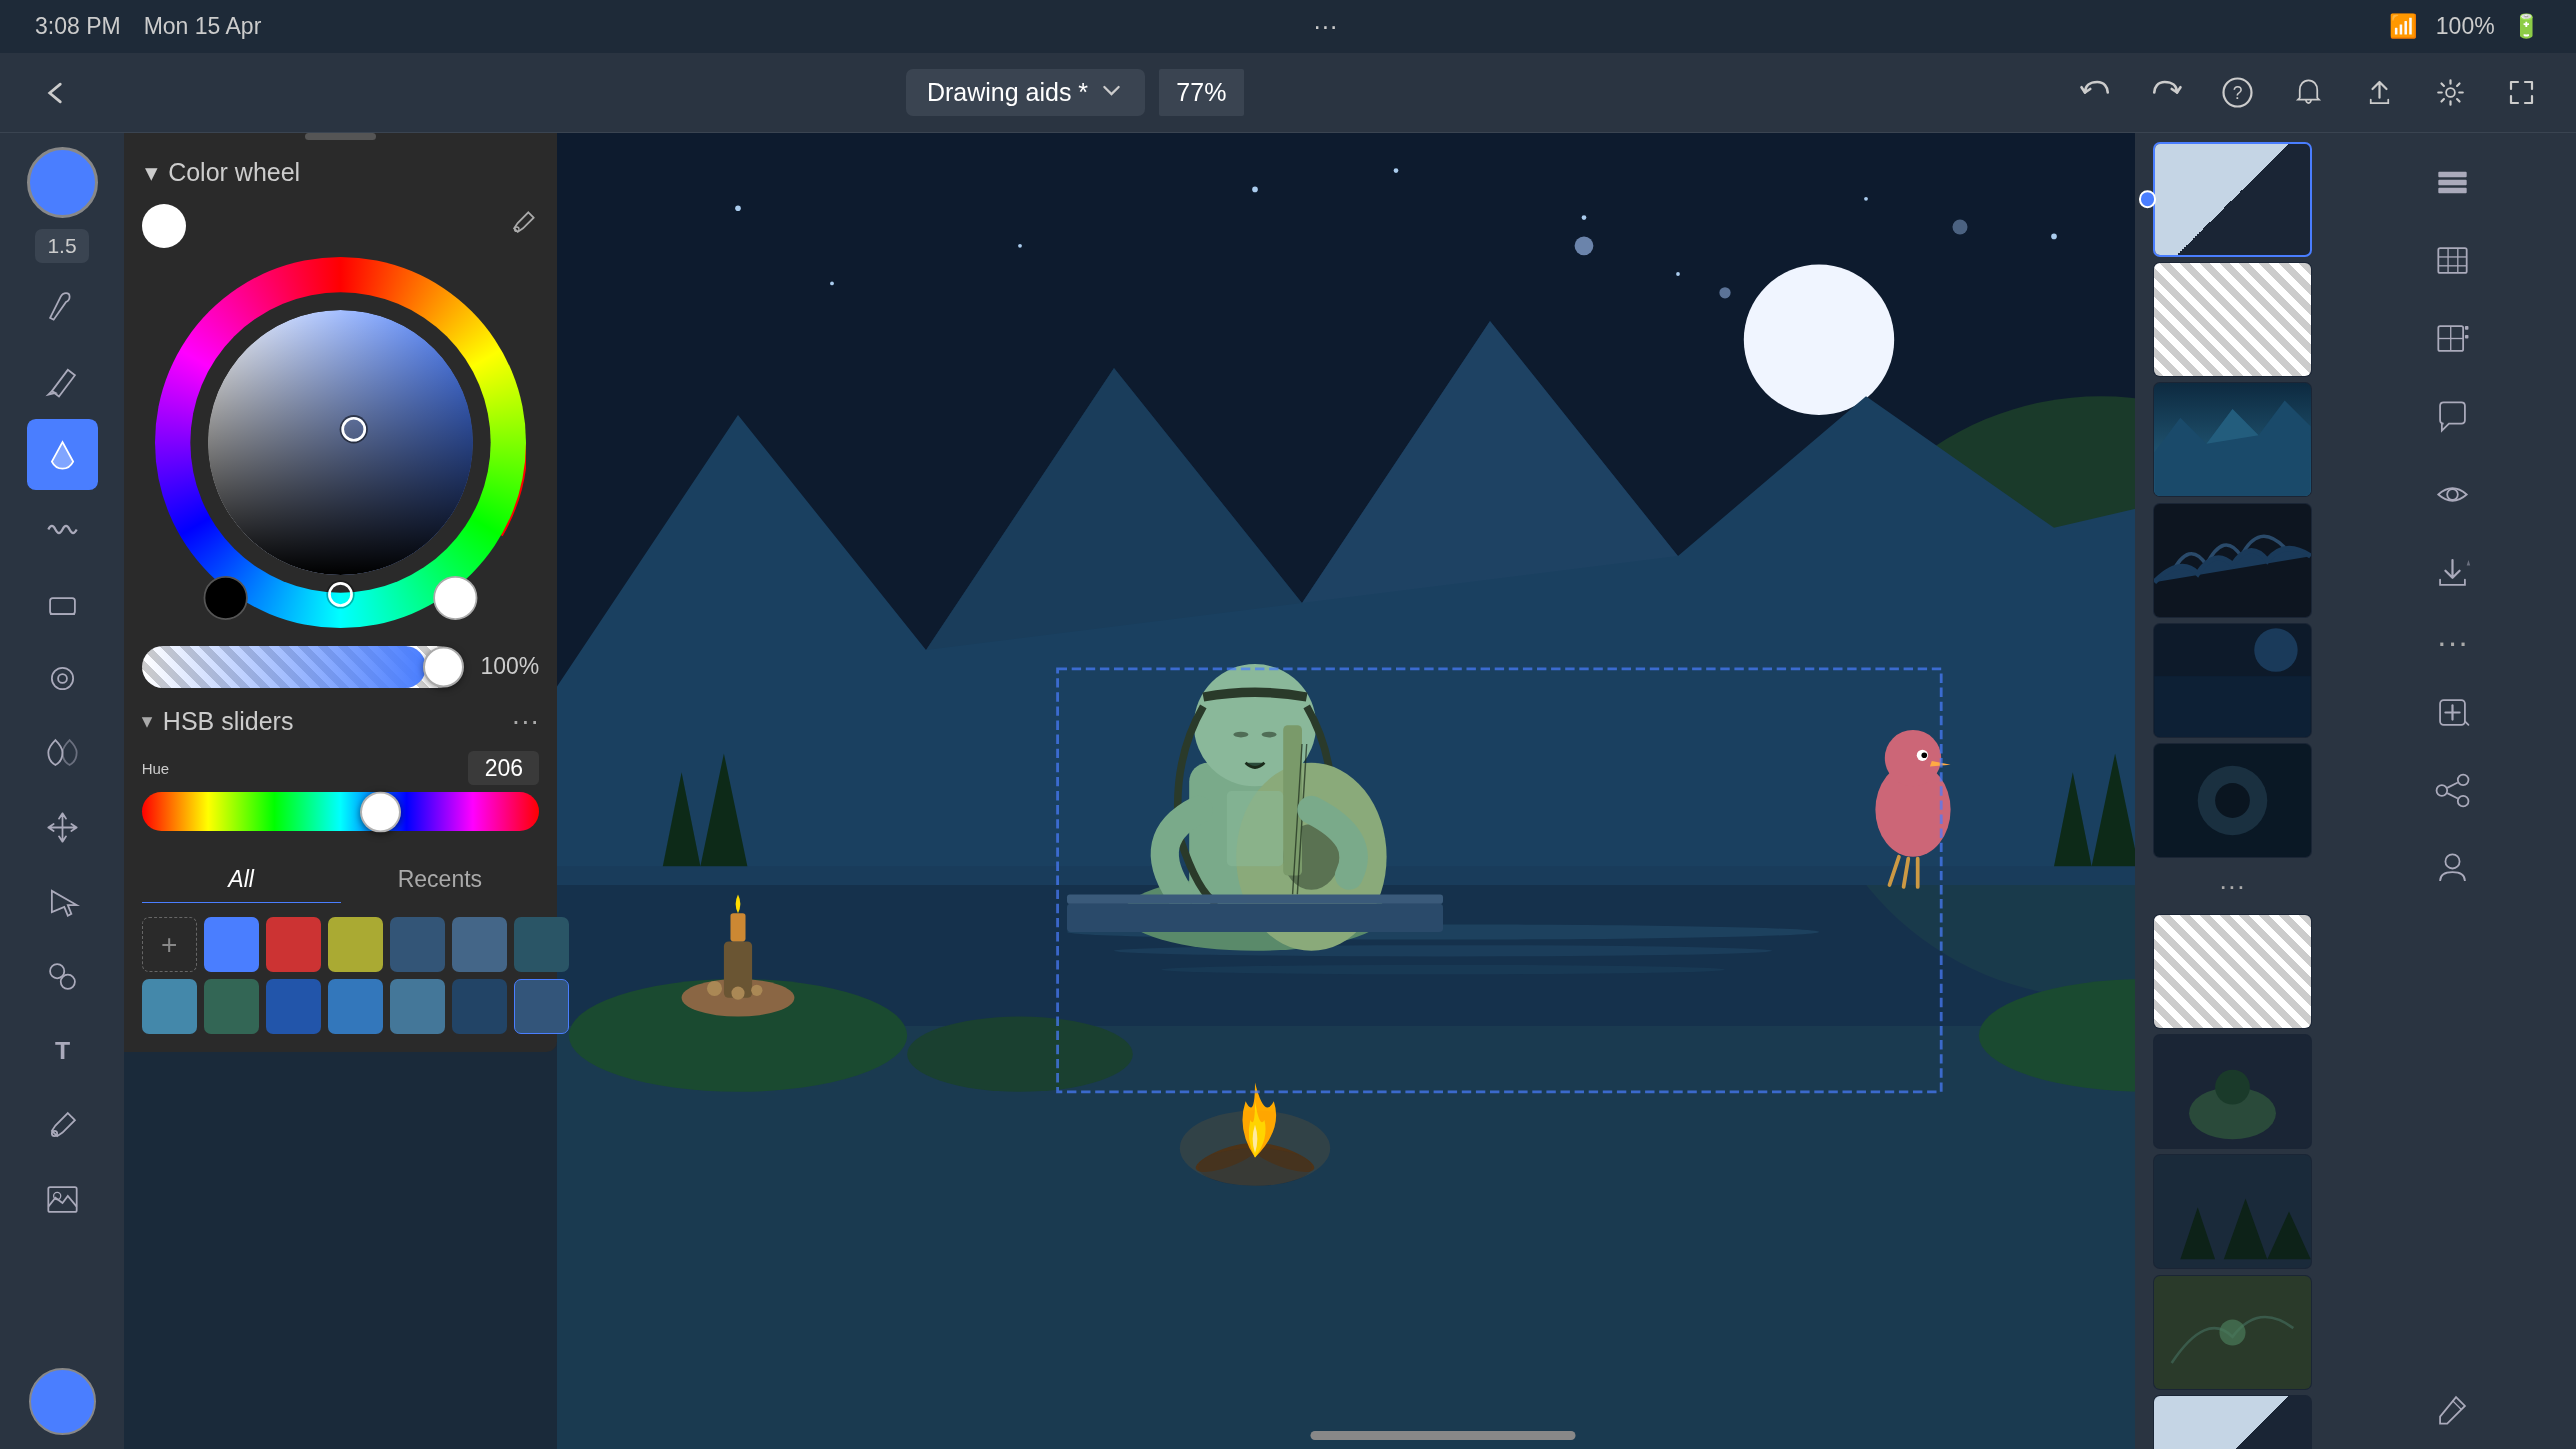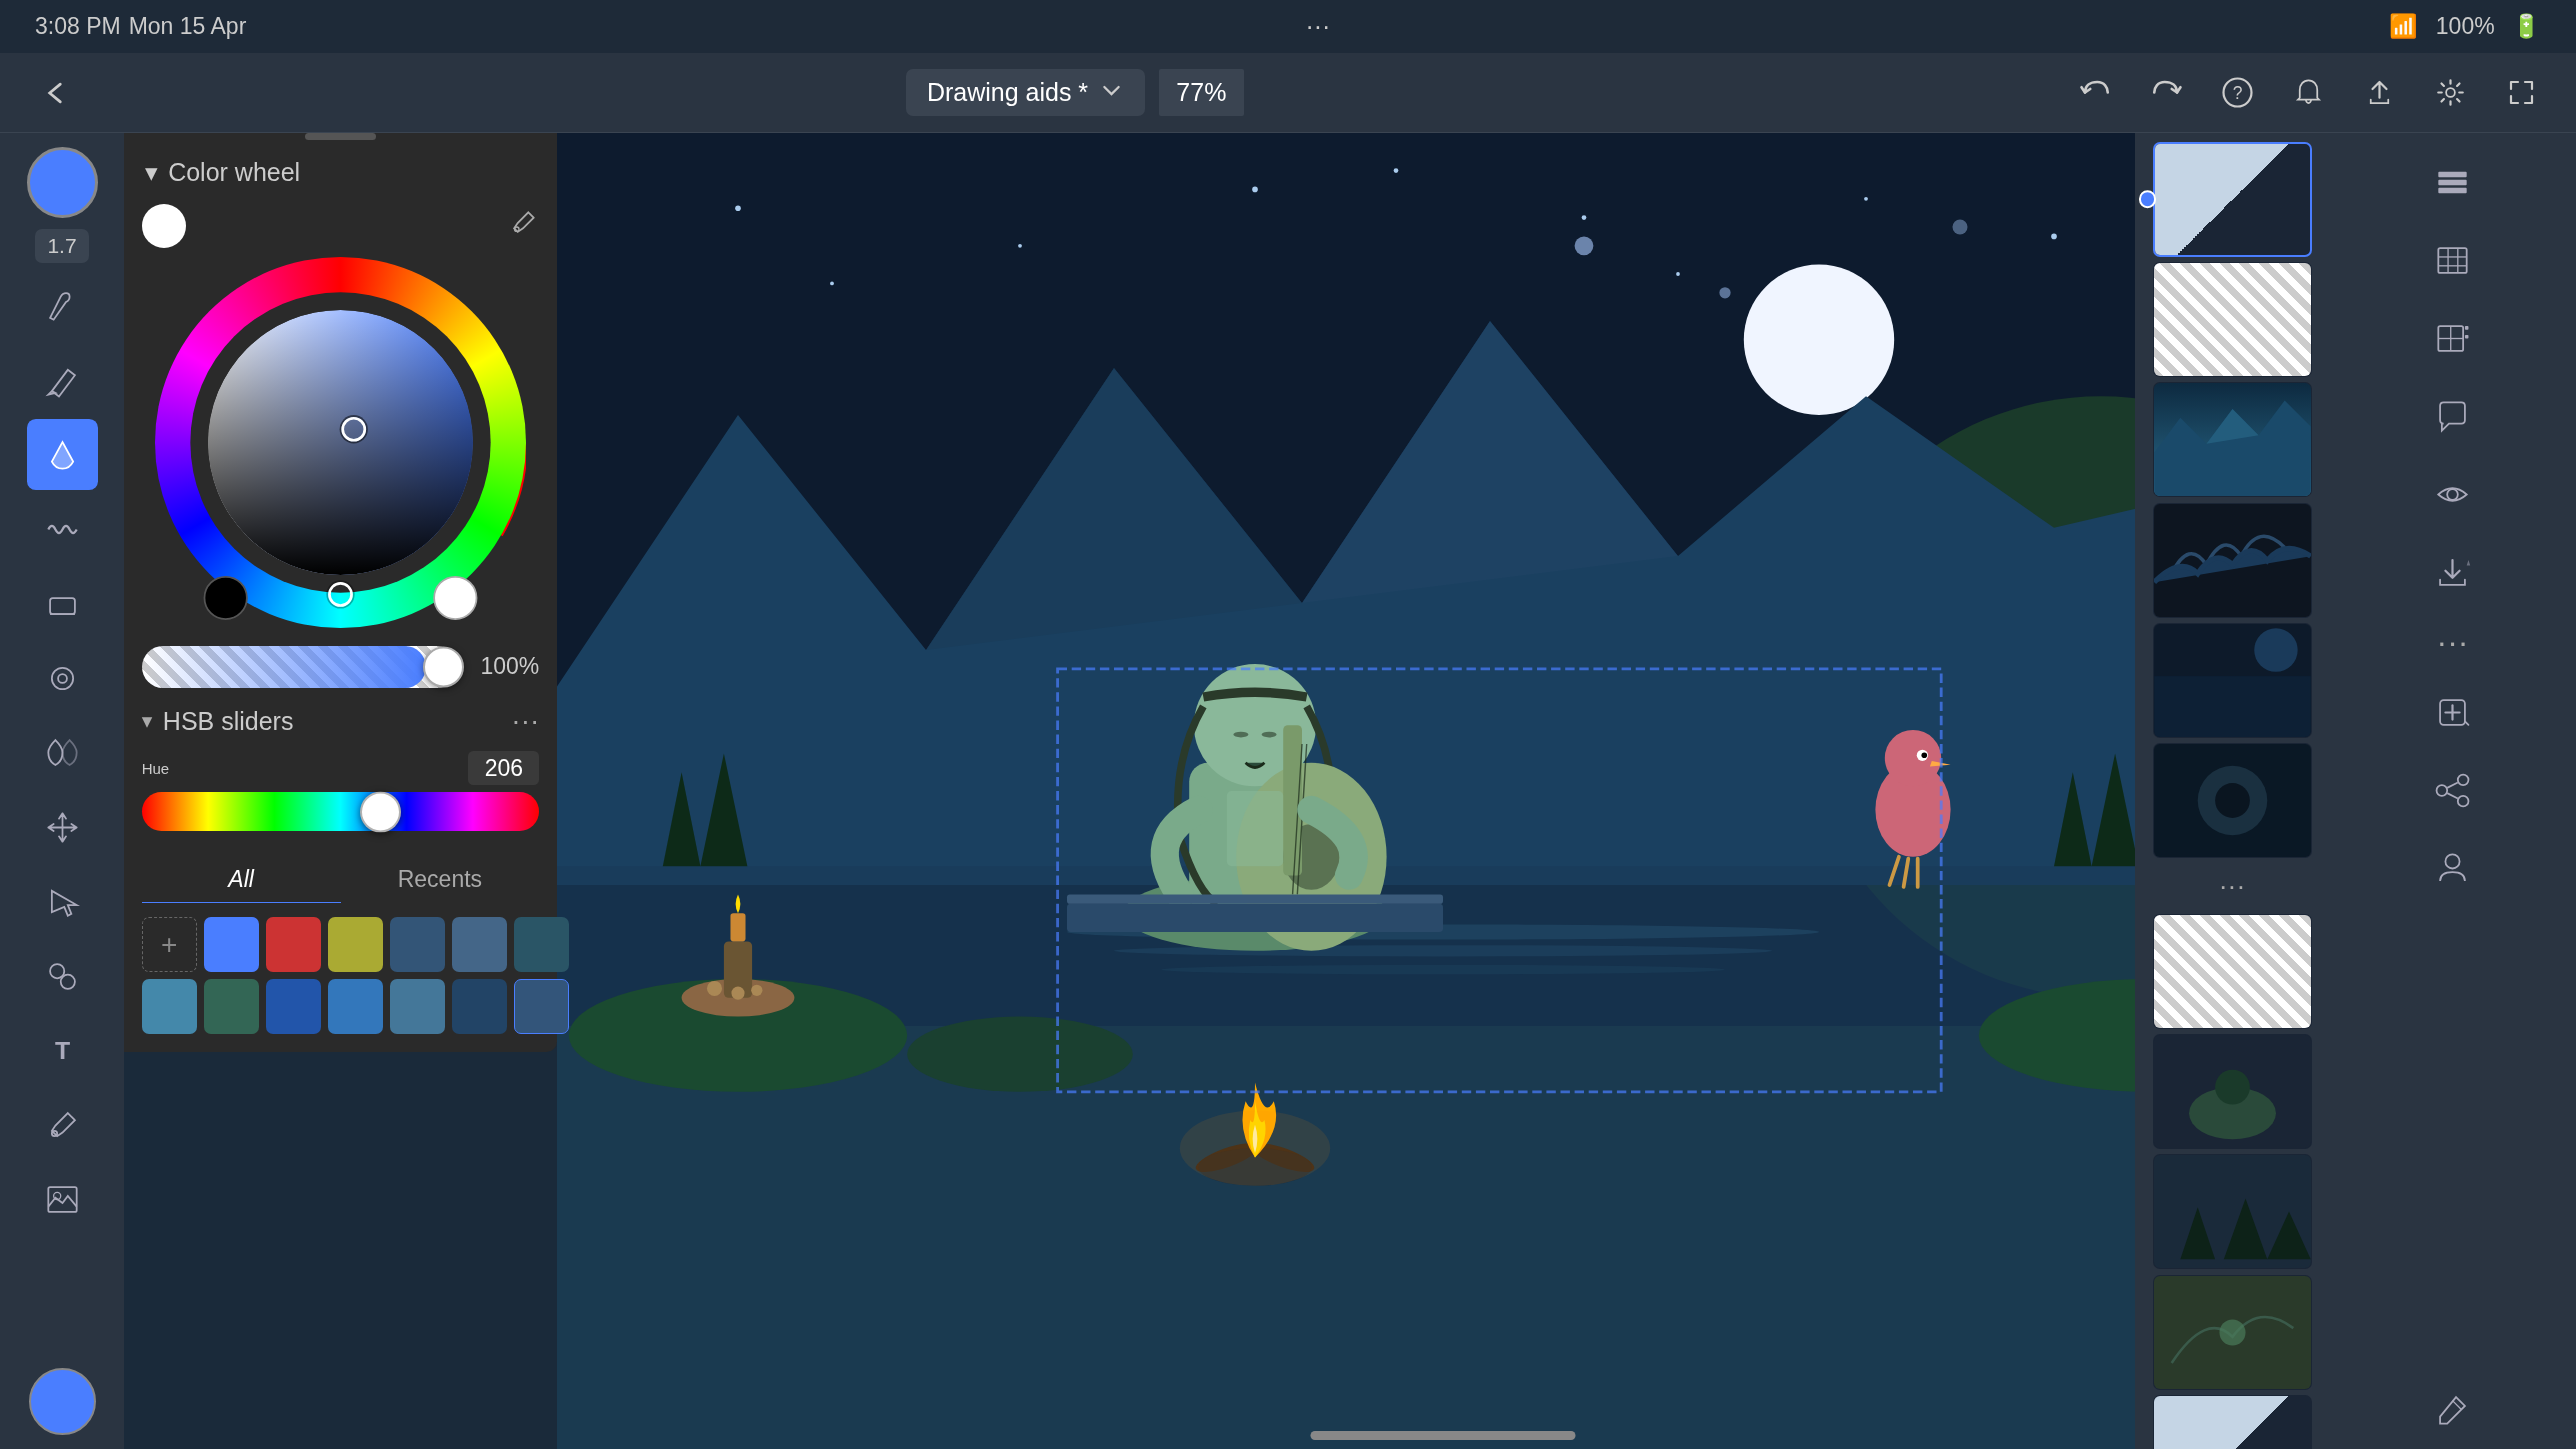--- a/index.html
+++ b/index.html
@@ -20,21 +20,21 @@
       height: 53px;
       background: #1e2a38;
       display: flex;
       align-items: center;
       justify-content: space-between;
       padding: 0 35px;
       font-size: 23px;
       color: #ccc;
       z-index: 100;
     }
-    .status-left { display: flex; gap: 8px; }
+    .status-left { display: flex; gap: 23px; }
     .status-right { display: flex; gap: 17.7px; align-items: center; }
 
     
     .top-toolbar {
       position: absolute;
       top: 53px; left: 0; right: 0;
       height: 80px;
       background: #2a3441;
       display: flex;
       align-items: center;
@@ -510,21 +510,21 @@
           <path d="M8 8 L16 8 M8 8 L8 16 M32 8 L24 8 M32 8 L32 16 M8 32 L8 24 M8 32 L16 32 M32 32 L24 32 M32 32 L32 24" stroke="#ccc" stroke-width="2.5" stroke-linecap="round"></path>
         </svg>
     </div>
   </div>
 </div>
 
 <div class="left-tools">
 
   <div style="width:71px;height:71px;border-radius:50%;background:#4a7eff;border:3.5px solid #888;cursor:pointer;margin-bottom:3.5px;"></div>
 
-  <div class="tool-size">1.7</div>
+  <div class="tool-size">1.5</div>
 
   <div class="tool-btn">
     <svg width="39" height="39" viewBox="0 0 44 44">
         <path d="M8 36 L20 12 Q22 8 26 8 Q30 8 30 12 Q30 16 26 18 L12 38 Z" stroke="#aab" stroke-width="2" fill="none"></path>
       </svg>
   </div>
   <div class="tool-btn">
     <svg width="39" height="39" viewBox="0 0 44 44">
         <path d="M10 34 L28 10 L36 16 L18 40 Z M10 34 L6 38 L14 36 Z" stroke="#aab" stroke-width="2" fill="none"></path>
       </svg>

